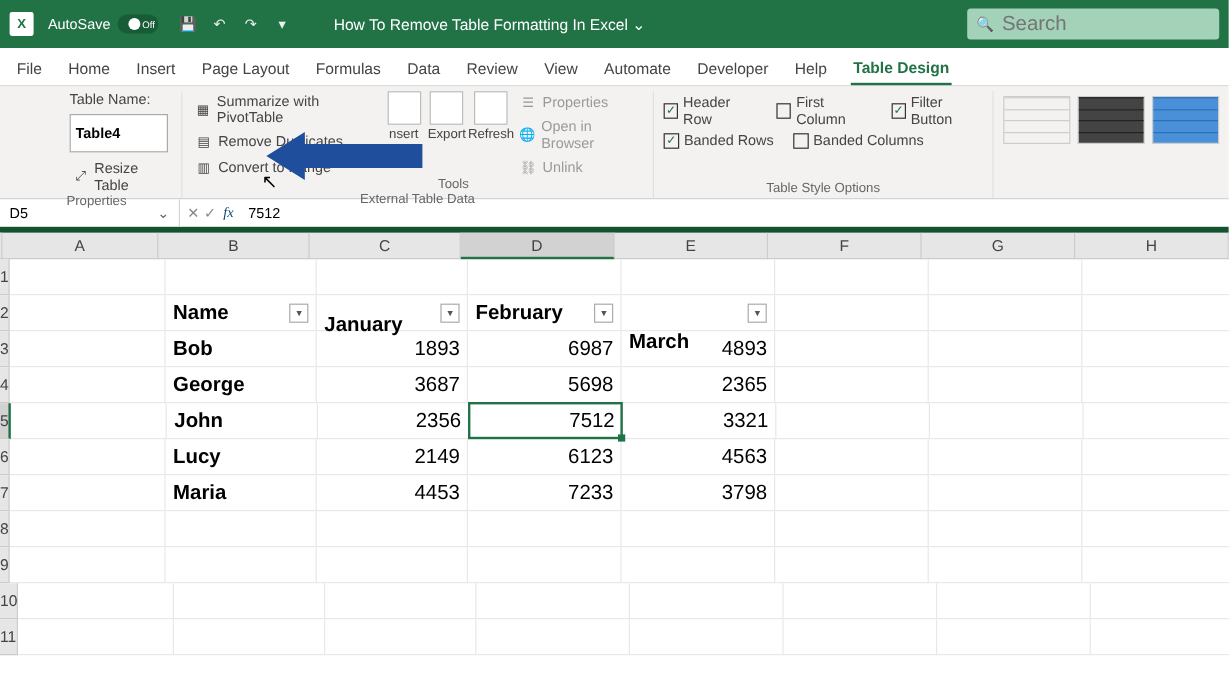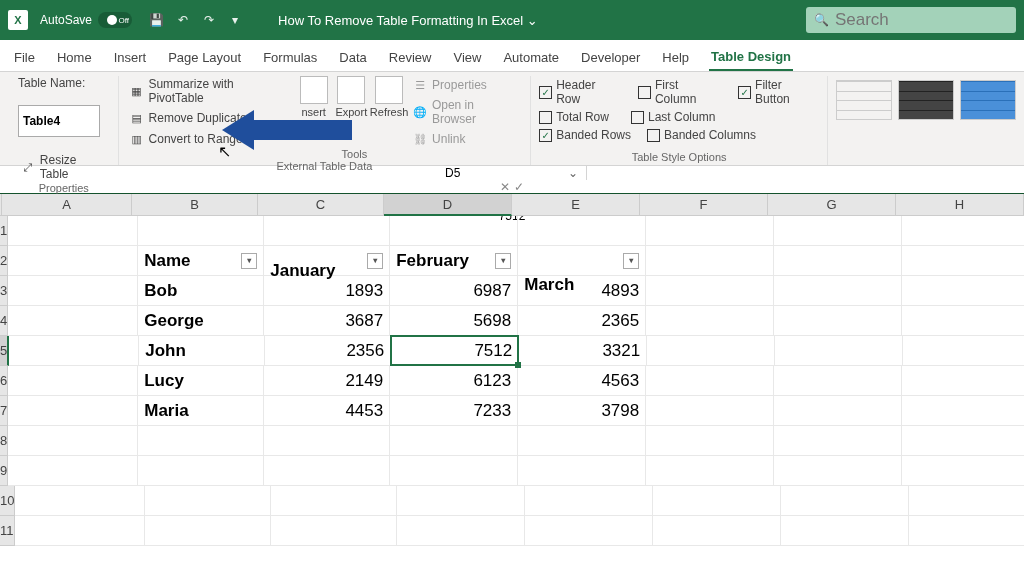--- a/index.html
+++ b/index.html
@@ -19,21 +19,21 @@
 
 .ribbon-tabs { height: 32px; display: flex; align-items: flex-end; border-bottom: 1px solid #d4d4d4; padding-left: 12px; gap: 18px; font-size: 13px; color: #444; }
 .ribbon-tabs .tab { cursor: pointer; padding: 6px 2px; }
 .ribbon-tabs .tab.active { color: #217346; border-bottom: 2px solid #217346; font-weight: 600; padding-bottom: 5px; }
 
 
 .ribbon { height: 94px; border-bottom: 1px solid #d4d4d4; display: flex; padding: 4px 0 0 10px; font-size: 12px; color: #444; position: relative; background: #f3f2f1; }
 .ribbon-group { display: flex; flex-direction: column; border-right: 1px solid #e1e1e1; padding: 0 8px 2px 8px; }
 .ribbon-group .group-body { flex: 1; display: flex; gap: 4px; }
 .ribbon-group .group-label { text-align: center; font-size: 11px; color: #666; }
-.prop-col { display: flex; flex-direction: column; gap: 15px; }
+.prop-col { display: flex; flex-direction: column; gap: 5px; margin-left: 40px; }
 .prop-col input { width: 82px; height: 32px; border: 1px solid #aaa; padding: 0 4px; font-size: 12px; font-weight: bold; }
 .tools-col { display: flex; flex-direction: column; gap: 3px; }
 .tool-item { display: flex; align-items: center; gap: 4px; cursor: pointer; padding: 1px 2px; }
 .tool-icn { width: 16px; height: 16px; display: flex; align-items: center; justify-content: center; font-size: 11px; }
 .big-btn { width: 34px; display: flex; flex-direction: column; align-items: center; gap: 2px; cursor: pointer; font-size: 11px; }
 .big-btn .big-icn { width: 28px; height: 28px; border: 1px solid #bbb; background: #fff; }
 .ext-col { display: flex; flex-direction: column; gap: 3px; color: #999; }
 .opts-col { display: flex; flex-direction: column; gap: 4px; padding-top: 2px; }
 .opts { display: flex; gap: 16px; }
 .chk { display: flex; align-items: center; gap: 4px; cursor: pointer; }
@@ -44,21 +44,21 @@
 .style-thumb.dark .r { background: #444; border-color: #222; }
 .style-thumb.blue .r { background: #4a90d9; border-color: #2a70b9; }
 
 
 .arrow { position: absolute; left: 222px; top: 110px; width: 130px; height: 40px; pointer-events: none; z-index: 10; }
 .arrow-body { position: absolute; left: 30px; top: 10px; width: 100px; height: 20px; background: #1f4e9c; }
 .arrow-head { position: absolute; left: 0; top: 0; width: 0; height: 0; border-top: 20px solid transparent; border-bottom: 20px solid transparent; border-right: 32px solid #1f4e9c; }
 .cursor-ptr { position: absolute; left: 218px; top: 142px; font-size: 16px; z-index: 11; pointer-events: none; }
 
 
-.fbar { height: 28px; border-bottom: 1px solid #14532d; display: flex; align-items: center; font-size: 12px; flex-direction: column; }
+.fbar { height: 28px; border-bottom: 5px solid #14532d; display: flex; align-items: center; font-size: 12px; }
 .namebox { width: 150px; border-right: 1px solid #d4d4d4; height: 100%; display: flex; align-items: center; padding: 0 8px; justify-content: space-between; }
 .namebox .dd { color: #666; }
 .fbar .fx-btns { display: flex; gap: 4px; padding: 0 6px; color: #888; }
 .fbar .fx-label { font-style: italic; font-family: serif; color: #0c4a6e; margin-right: 8px; }
 .fbar .formula { flex: 1; padding: 0 4px; }
 
 
 .grid-wrap { position: relative; }
 .col-headers { display: flex; height: 22px; background: #e6e6e6; }
 .corner { width: 40px; border-right: 1px solid #ccc; border-bottom: 1px solid #ccc; background: #e6e6e6; }
@@ -200,30 +200,20 @@
               <span class="box"></span>
               <span>First Column</span>
             </div>
           <div class="chk">
               <span class="box">✓</span>
               <span>Filter Button</span>
             </div>
         </div>
         <div class="opts">
           <div class="chk">
-              <span class="box"></span>
-              <span>Total Row</span>
-            </div>
-          <div class="chk" style="margin-left:6px;">
-              <span class="box"></span>
-              <span>Last Column</span>
-            </div>
-        </div>
-        <div class="opts">
-          <div class="chk">
               <span class="box">✓</span>
               <span>Banded Rows</span>
             </div>
           <div class="chk">
               <span class="box"></span>
               <span>Banded Columns</span>
             </div>
         </div>
       </div>
     </div>

